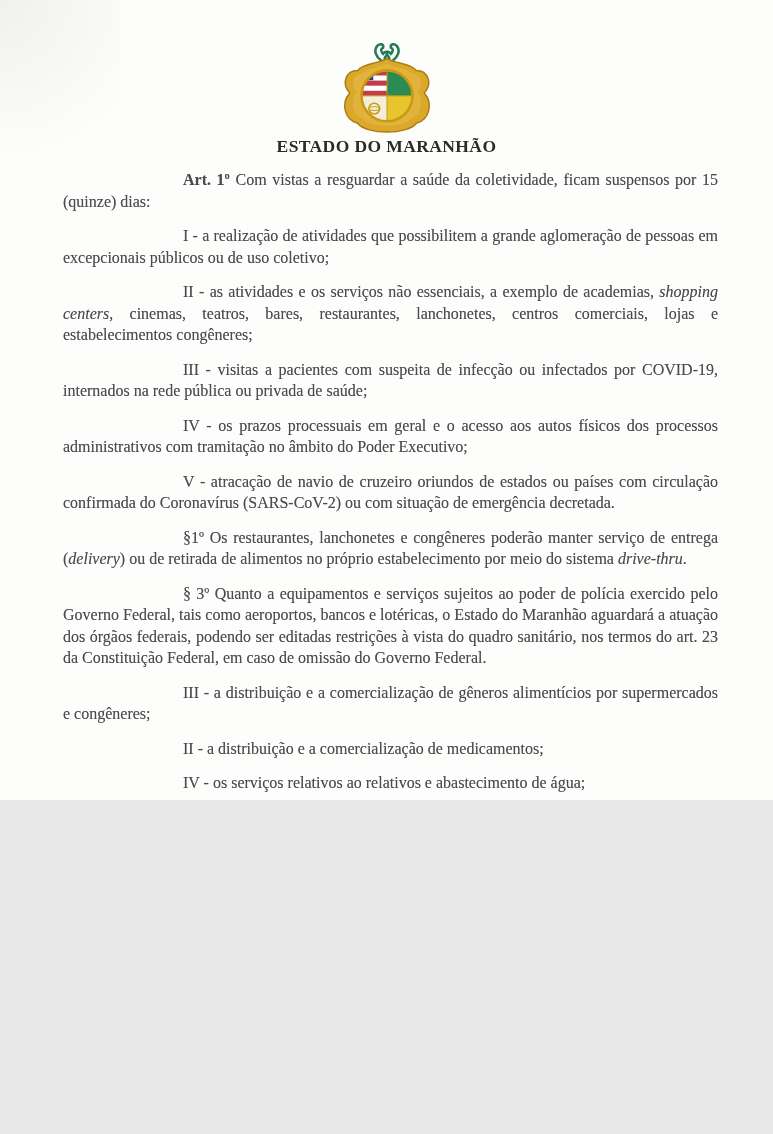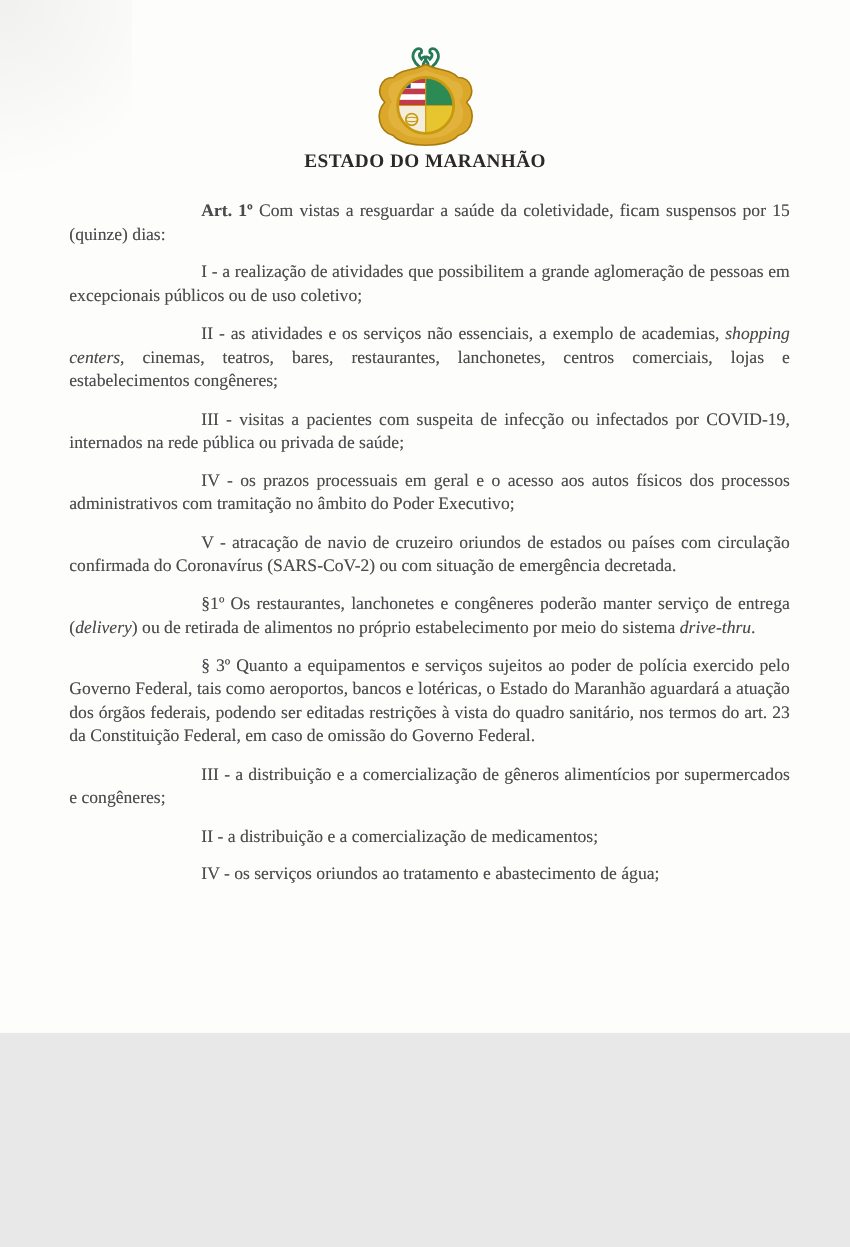--- a/index.html
+++ b/index.html
@@ -1,18 +1,18 @@
 <!DOCTYPE html>
 <html lang="pt" style="--paper: #fdfdfc; --ink: #2d2a26; --text: #4b4b4e; --sig: #4a63c4; --gold: #dca82c; --gold-dark: #a87d10; --gold-light: #e8bc4a; --ring: #c9990f; --green: #2c8a55; --seahorse: #267a55; --red: #c23b4a; --blue: #24418e; --ivory: #f3eddc; --yellow: #e7c52f; --white: #ffffff;"><head>
 <meta charset="utf-8">
 <style>
   html,body{margin:0;padding:0;background:#e8e8e8;}
   .page{
     position:relative;
-    width:773px;height:939px;
+    width:773px;height:800px;
     margin:0 auto;
     background:var(--paper,#fdfdfc);
     overflow:hidden;
     font-family:"Liberation Serif","DejaVu Serif",serif;
   }
   
   .page::before{
     content:"";position:absolute;left:0;top:0;width:120px;height:200px;
     background:radial-gradient(circle at 0 0, rgba(0,0,0,.05), rgba(0,0,0,0) 70%);
     pointer-events:none;
@@ -25,21 +25,20 @@
     position:absolute;top:136px;left:0;width:100%;
     text-align:center;
     font-weight:bold;font-size:17.5px;letter-spacing:.4px;
     color:var(--ink,#2d2a26);
   }
   .doc-body{
     position:absolute;left:63px;top:169px;width:655px;
     color:var(--text,#4b4b4e);
     font-size:16px;line-height:21.5px;
     text-shadow:0 0 .4px rgba(70,70,75,.45);
-    margin-top:12px;
   }
   .doc-body p{
     margin:0 0 13px 0;
     text-indent:120px;
     text-align:justify;
   }
   .doc-body .b{font-weight:bold;}
   .doc-body .i{font-style:italic;}
   .signature{
     position:absolute;left:612px;top:983px;width:158px;height:132px;
@@ -95,21 +94,21 @@
       <p><span class="b">Art. 1º </span><span>Com vistas a resguardar a saúde da coletividade, ficam suspensos por 15 (quinze) dias:</span></p>
       <p><span>I - a realização de atividades que possibilitem a grande aglomeração de pessoas em excepcionais públicos ou de uso coletivo;</span></p>
       <p><span>II - as atividades e os serviços não essenciais, a exemplo de academias, </span><span class="i">shopping centers</span><span>, cinemas, teatros, bares, restaurantes, lanchonetes, centros comerciais, lojas e estabelecimentos congêneres;</span></p>
       <p><span>III - visitas a pacientes com suspeita de infecção ou infectados por COVID-19, internados na rede pública ou privada de saúde;</span></p>
       <p><span>IV - os prazos processuais em geral e o acesso aos autos físicos dos processos administrativos com tramitação no âmbito do Poder Executivo;</span></p>
       <p><span>V - atracação de navio de cruzeiro oriundos de estados ou países com circulação confirmada do Coronavírus (SARS-CoV-2) ou com situação de emergência decretada.</span></p>
       <p><span>§1º Os restaurantes, lanchonetes e congêneres poderão manter serviço de entrega (</span><span class="i">delivery</span><span>) ou de retirada de alimentos no próprio estabelecimento por meio do sistema </span><span class="i">drive-thru</span><span>.</span></p>
       <p><span>§ 3º Quanto a equipamentos e serviços sujeitos ao poder de polícia exercido pelo Governo Federal, tais como aeroportos, bancos e lotéricas, o Estado do Maranhão aguardará a atuação dos órgãos federais, podendo ser editadas restrições à vista do quadro sanitário, nos termos do art. 23 da Constituição Federal, em caso de omissão do Governo Federal.</span></p>
       <p><span>III - a distribuição e a comercialização de gêneros alimentícios por supermercados e congêneres;</span></p>
       <p><span>II - a distribuição e a comercialização de medicamentos;</span></p>
-      <p><span>IV - os serviços oriundos ao tratamento e abastecimento de água;</span></p>
+      <p><span>IV - os serviços relativos ao relativos e abastecimento de água;</span></p>
     </div>
 
   <svg class="signature" viewBox="0 0 158 132" aria-hidden="true">
     <path d="M52,48 C44,60 24,88 19,102 C16,112 23,118 29,109 C38,95 48,68 52,50 C52,60 51,72 54,74 C58,66 59,56 62,57 C65,60 64,76 63,84"></path>
     <path d="M82,60 C86,56 91,58 94,63"></path>
     <path d="M88,80 C91,60 98,22 104,10 C108,3 112,6 110,17 C105,42 97,72 93,84 C90,94 83,100 79,92 C76,85 82,70 88,60"></path>
     <path d="M96,82 C100,62 106,26 111,12 C114,4 119,6 118,17 C115,42 110,68 109,80 C108,90 113,93 119,84 C122,79 126,78 130,80"></path>
   </svg>
 
 </div>

